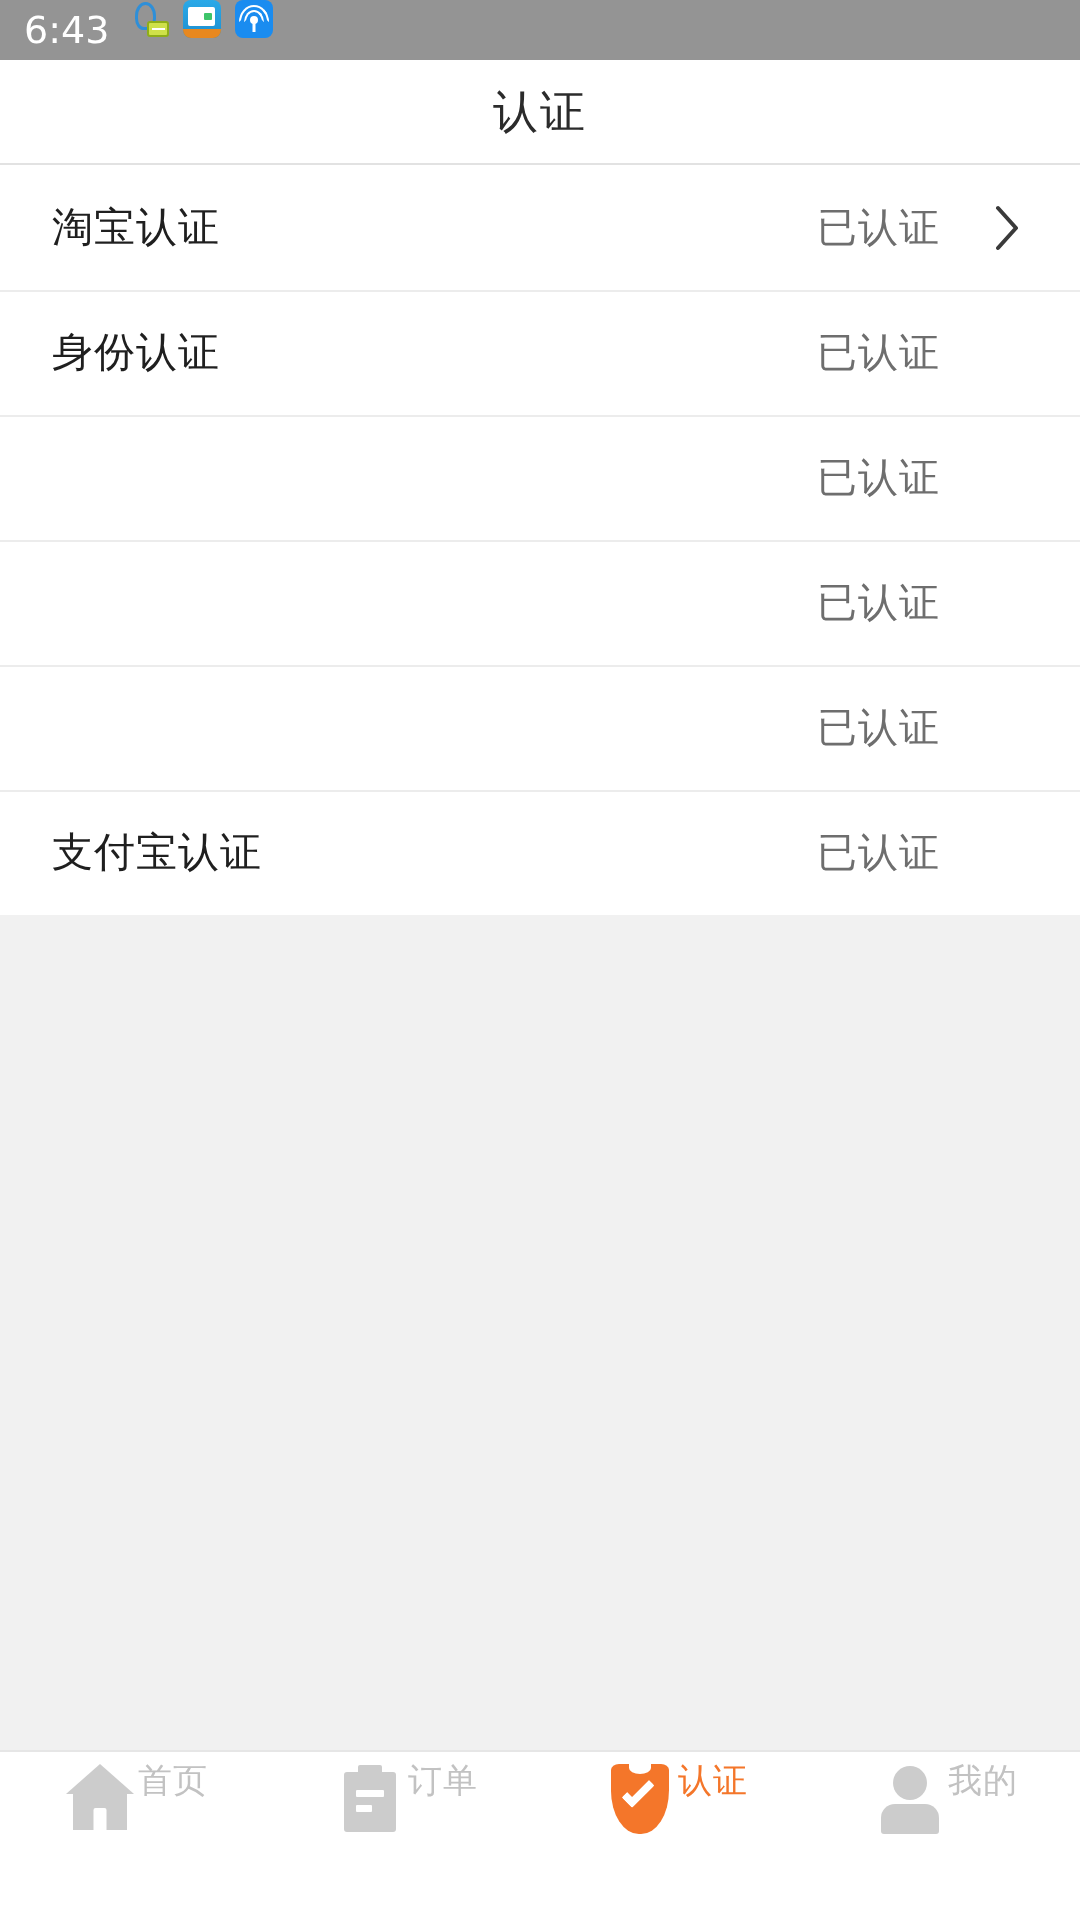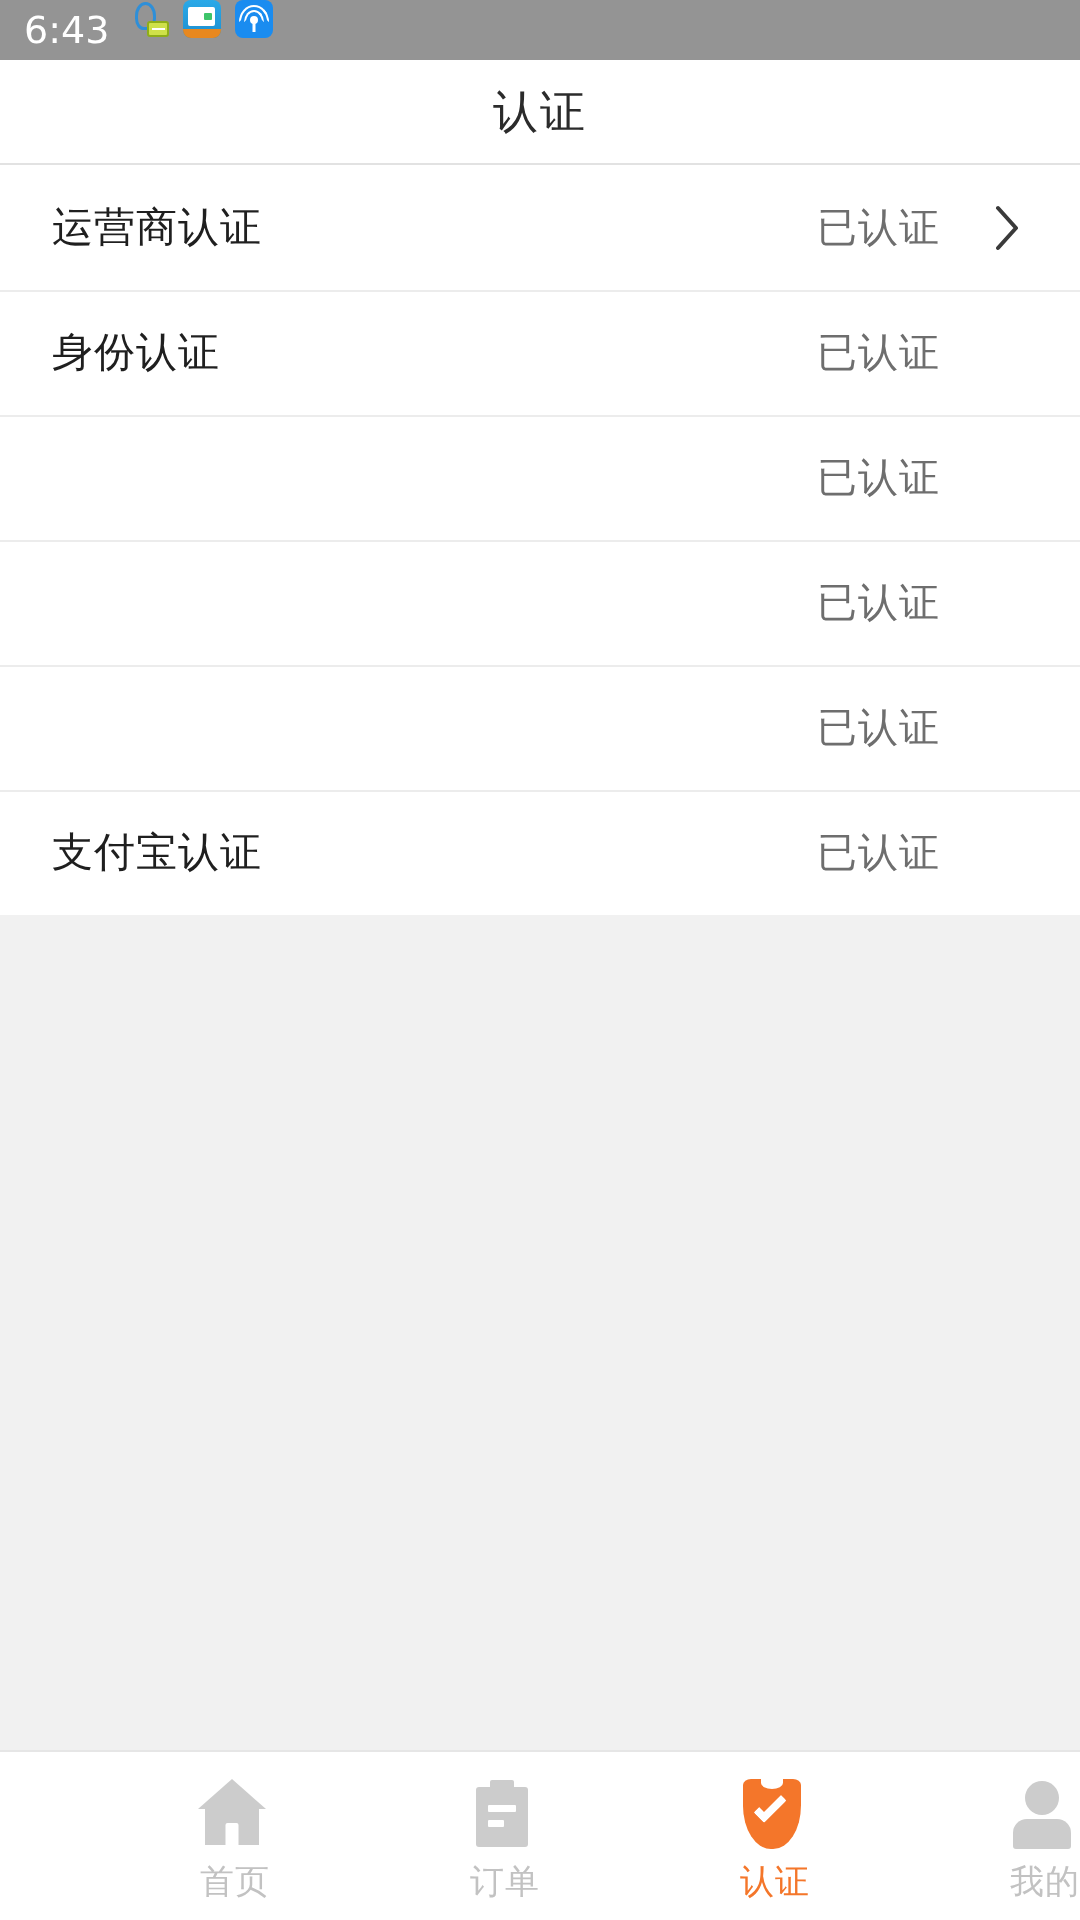--- a/index.html
+++ b/index.html
@@ -288,22 +288,22 @@
     left: 0; right: 0; bottom: 0;
     height: 170px;
     background: #ffffff;
     border-top: 2px solid #e6e6e6;
     display: flex;
     box-sizing: border-box;
   }
   .nav-item {
     flex: 1;
     display: flex;
-    flex-direction: column;
-    align-items: flex-end;
+    flex-direction: row;
+    align-items: flex-start;
     justify-content: center;
     padding-top: 6px;
     box-sizing: border-box;
   }
   .nav-icon {
     width: 76px;
     height: 80px;
     position: relative;
     margin-bottom: 6px;
   }
@@ -448,21 +448,21 @@
 
 <div class="content">
 
   <div class="title-bar">
     <span class="title-text">认证</span>
   </div>
 
   <div class="cert-list">
 
     <div class="cert-row">
-      <span class="cert-label">运营商认证</span>
+      <span class="cert-label">淘宝认证</span>
       <span class="cert-right">
         <span class="cert-status">已认证</span>
         <span class="chev">
           <svg width="26" height="46" viewBox="0 0 26 46">
               <path d="M3 3 L21 23 L3 43" fill="none" stroke="#3a3a3a" stroke-width="4" stroke-linecap="round" stroke-linejoin="round"></path>
             </svg>
         </span>
       </span>
     </div>
 

